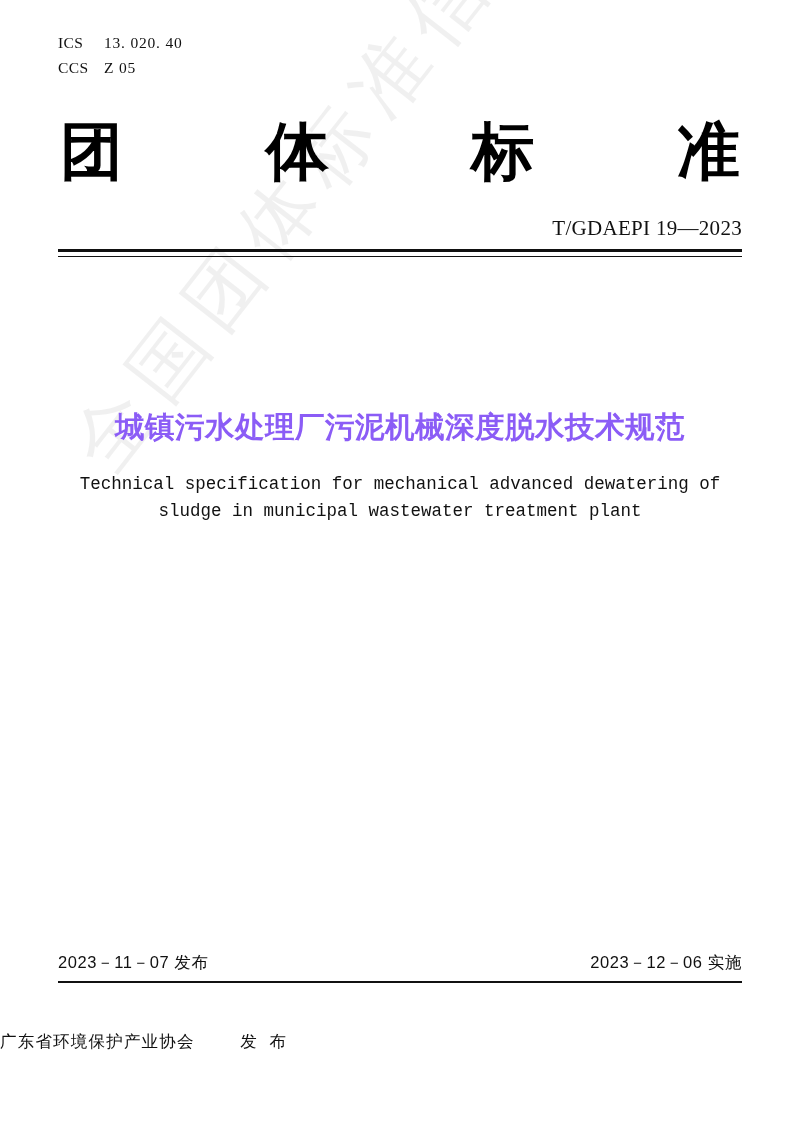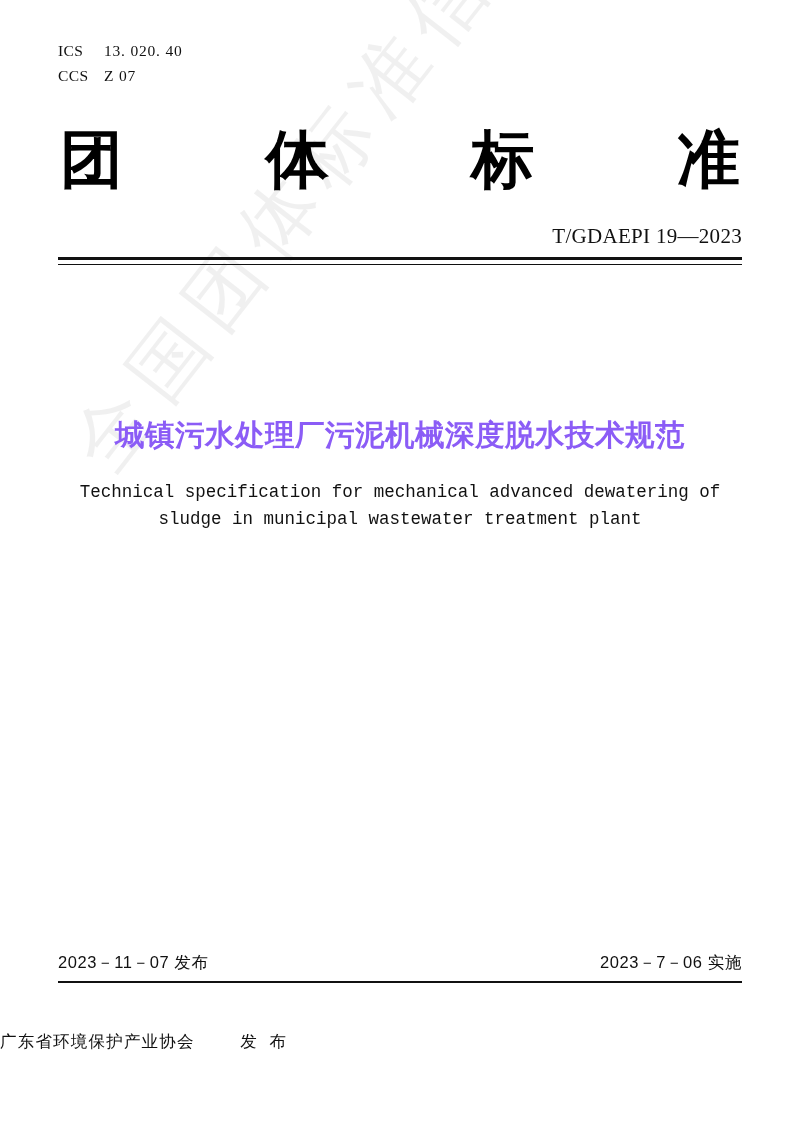--- a/index.html
+++ b/index.html
@@ -41,21 +41,21 @@
     opacity: 0.055;
     white-space: nowrap;
     transform: rotate(-52deg);
     transform-origin: left top;
   }
 
   
   .content {
     position: relative;
     z-index: 2;
-    padding: 8px 58px;
+    padding: 0 58px;
   }
 
   
   .ics-block {
     padding-top: 30px;
     font-family: "Liberation Serif", serif;
     font-size: 15.5px;
     color: #111;
     line-height: 1.62;
     letter-spacing: 0.4px;
@@ -187,21 +187,21 @@
 
   <div class="content">
 
     <div class="ics-block">
       <div class="ics-row">
         <span class="ics-label">ICS</span>
         <span class="ics-val">13. 020. 40</span>
       </div>
       <div class="ics-row">
         <span class="ics-label">CCS</span>
-        <span class="ics-val">Z   07</span>
+        <span class="ics-val">Z   05</span>
       </div>
     </div>
 
     <div class="big-title">
       <span>团</span>
       <span>体</span>
       <span>标</span>
       <span>准</span>
     </div>
 
@@ -215,21 +215,21 @@
 
     <div class="title-cn">城镇污水处理厂污泥机械深度脱水技术规范</div>
 
     <div class="title-en">Technical specification for mechanical advanced dewatering of sludge in municipal wastewater treatment plant</div>
 
   </div>
 
   <div class="dates">
     <div class="dates-row">
       <span>2023－11－07 发布</span>
-      <span>2023－7－06 实施</span>
+      <span>2023－12－06 实施</span>
     </div>
     <div class="rule-thick2"></div>
   </div>
 
   <div class="publisher">
     <span>广东省环境保护产业协会</span>
     <span class="pub-gap"></span>
     <span class="pub-issue">发 布</span>
   </div>
 

